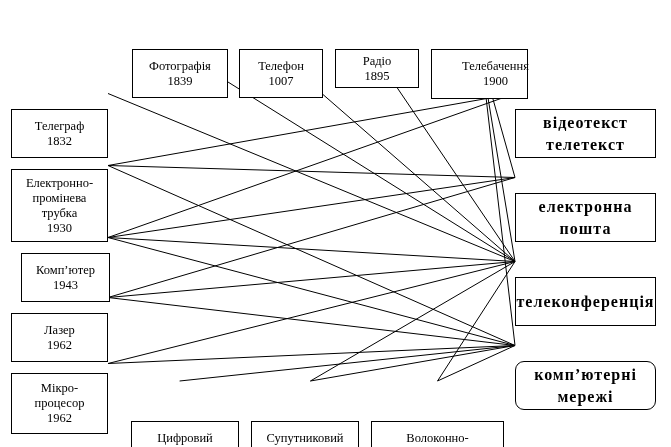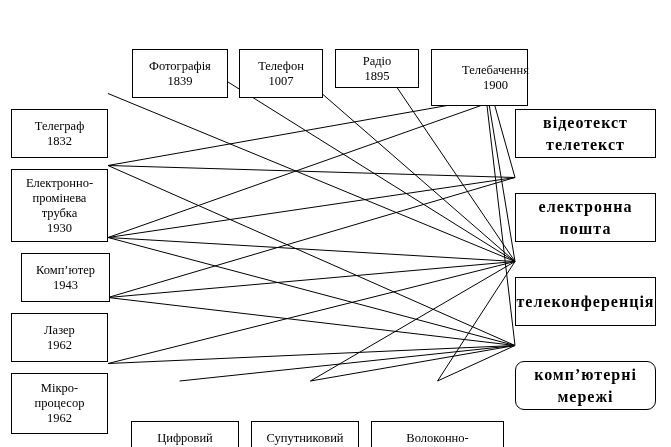--- a/index.html
+++ b/index.html
@@ -41,21 +41,21 @@
       <line x1="437.5" y1="381" x2="515" y2="261.5" stroke="#000" stroke-width="1"></line>
       <line x1="437.5" y1="381" x2="515" y2="345.5" stroke="#000" stroke-width="1"></line>
     </svg>
 
   <div class="box" id="b-photo" style="left:132px;top:9px;width:96px;height:49px;">Фотографія
 1839</div>
   <div class="box" id="b-phone" style="left:239px;top:9px;width:84px;height:49px;">Телефон
 1007</div>
   <div class="box" id="b-radio" style="left:335px;top:9px;width:84px;height:39px;">Радіо
 1895</div>
-  <div class="box" id="b-tv" style="left:431px;top:9px;width:97px;height:57px;padding-left:32px;">Телебачення
+  <div class="box" id="b-tv" style="left:431px;top:9px;width:97px;height:50px;padding-left:32px;">Телебачення
 1900</div>
 
   <div class="box" id="b-telegraph" style="left:11px;top:69px;width:97px;height:49px;">Телеграф
 1832</div>
   <div class="box" id="b-crt" style="left:11px;top:129px;width:97px;height:73px;">Електронно-
 промінева
 трубка
 1930</div>
   <div class="box" id="b-computer" style="left:21px;top:213px;width:89px;height:49px;">Комп’ютер
 1943</div>

